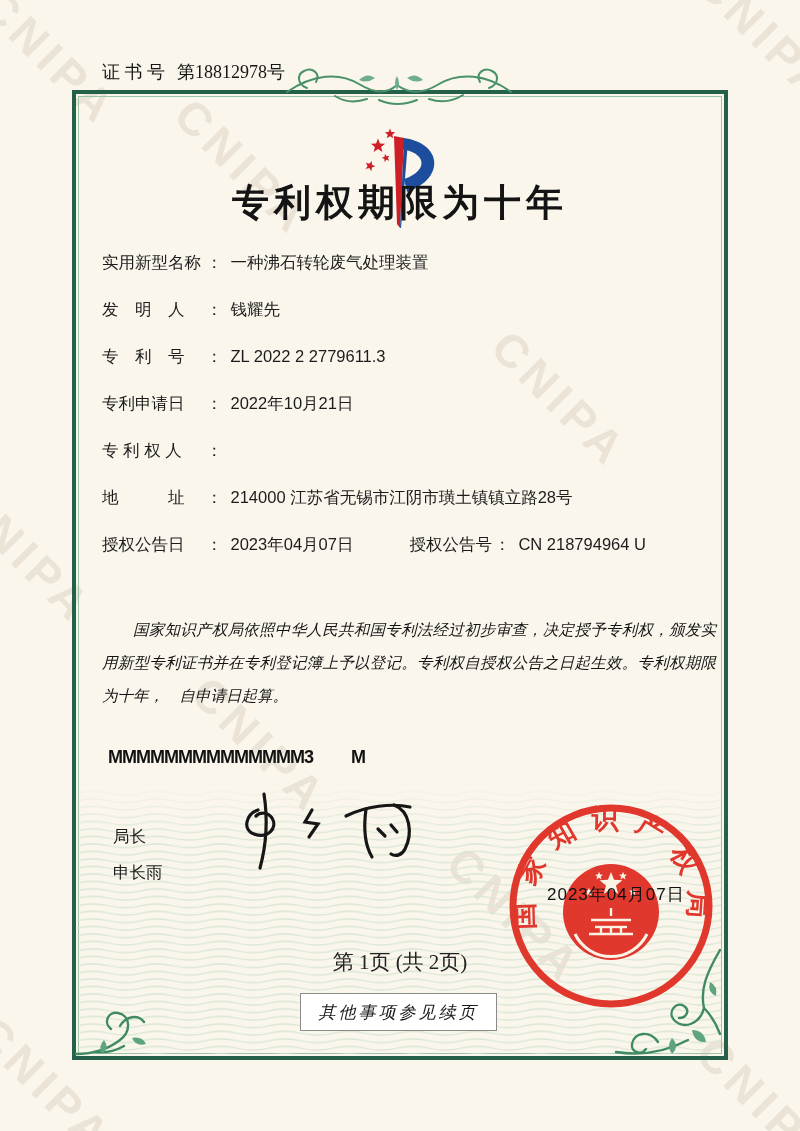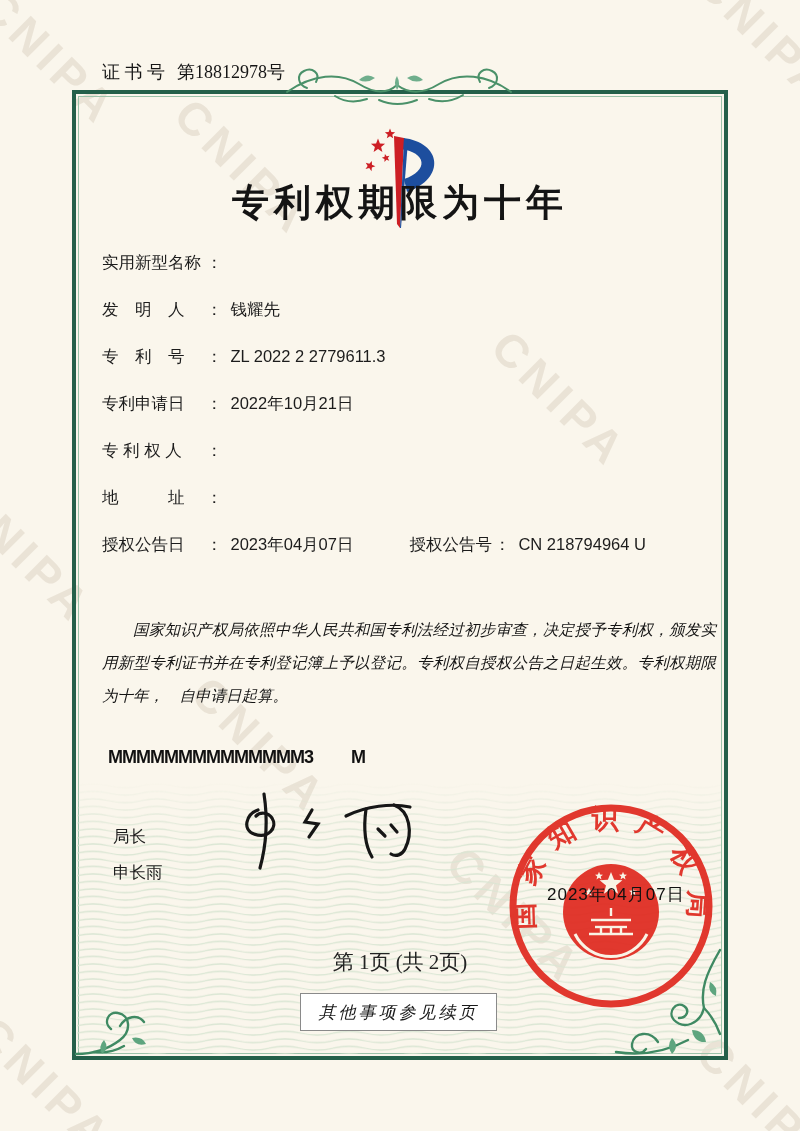--- a/index.html
+++ b/index.html
@@ -159,36 +159,36 @@
     <path transform="translate(45,10) scale(0.45)" d="M0,-12 L3.1,-4.2 L11.4,-3.7 L5,1.6 L7.1,9.7 L0,5 L-7.1,9.7 L-5,1.6 L-11.4,-3.7 L-3.1,-4.2 Z"></path>
     <path transform="translate(25,42) scale(0.45) rotate(20)" d="M0,-12 L3.1,-4.2 L11.4,-3.7 L5,1.6 L7.1,9.7 L0,5 L-7.1,9.7 L-5,1.6 L-11.4,-3.7 L-3.1,-4.2 Z"></path>
     <path transform="translate(41,34) scale(0.35) rotate(-15)" d="M0,-12 L3.1,-4.2 L11.4,-3.7 L5,1.6 L7.1,9.7 L0,5 L-7.1,9.7 L-5,1.6 L-11.4,-3.7 L-3.1,-4.2 Z"></path>
   </g>
 </svg>
 
 <h1 class="title">专利权期限为十年</h1>
 
 <div class="fields">
   <div class="frow">
-    <span class="lab">实用新型名称</span><span class="colon">：</span>
+    <span class="lab">实用新型名称</span><span class="colon">：</span><span class="val">一种沸石转轮废气处理装置</span>
   </div>
   <div class="frow">
     <span class="lab">发　明　人</span><span class="colon">：</span><span class="val">钱耀先</span>
   </div>
   <div class="frow">
     <span class="lab">专　利　号</span><span class="colon">：</span><span class="val">ZL 2022 2 2779611.3</span>
   </div>
   <div class="frow">
     <span class="lab">专利申请日</span><span class="colon">：</span><span class="val">2022年10月21日</span>
   </div>
   <div class="frow">
     <span class="lab">专 利 权 人</span><span class="colon">：</span>
   </div>
   <div class="frow">
-    <span class="lab">地　　　址</span><span class="colon">：</span>
+    <span class="lab">地　　　址</span><span class="colon">：</span><span class="val">214000 江苏省无锡市江阴市璜土镇镇立路28号</span>
   </div>
   <div class="frow">
     <span class="lab">授权公告日</span><span class="colon">：</span><span class="val">2023年04月07日</span>
     <span class="grant-gap"></span>
     <span>授权公告号</span><span class="colon" style="margin-left:2px">：</span><span class="val">CN 218794964 U</span>
   </div>
 </div>
 
 <div class="paras">
   <p>国家知识产权局依照中华人民共和国专利法经过初步审查，决定授予专利权，颁发实用新型专利证书并在专利登记簿上予以登记。专利权自授权公告之日起生效。专利权期限为十年，　自申请日起算。</p>

